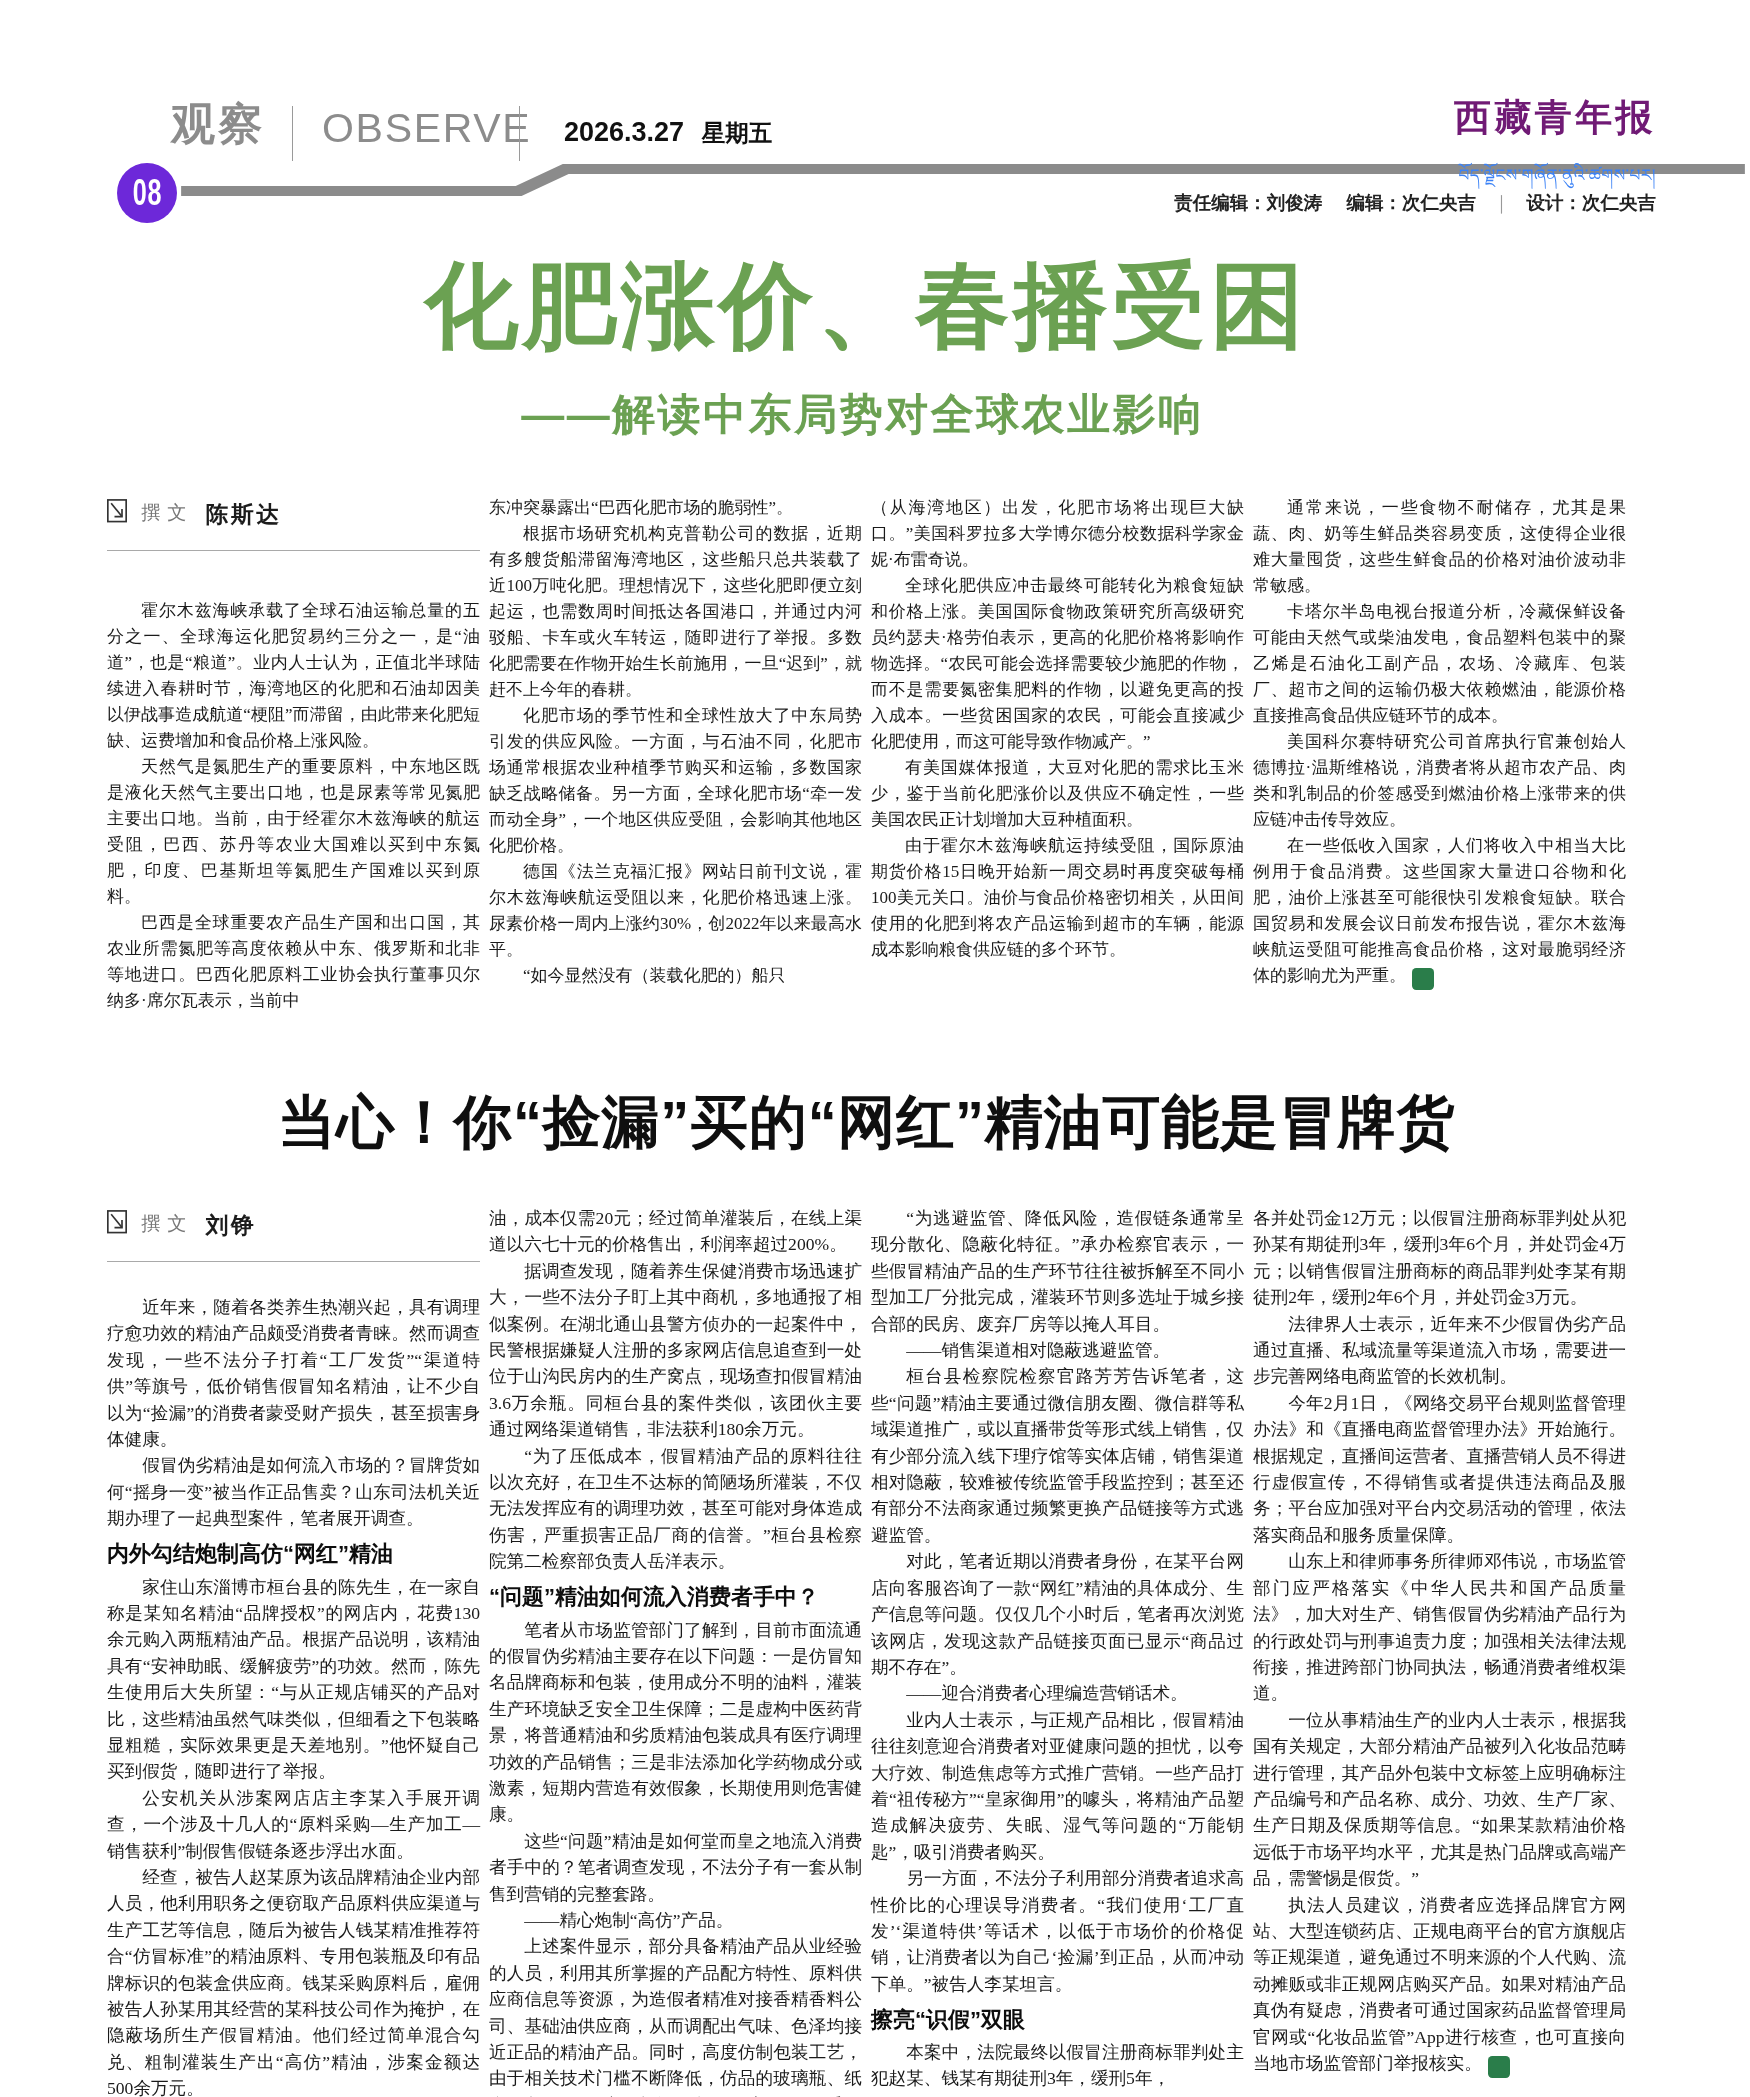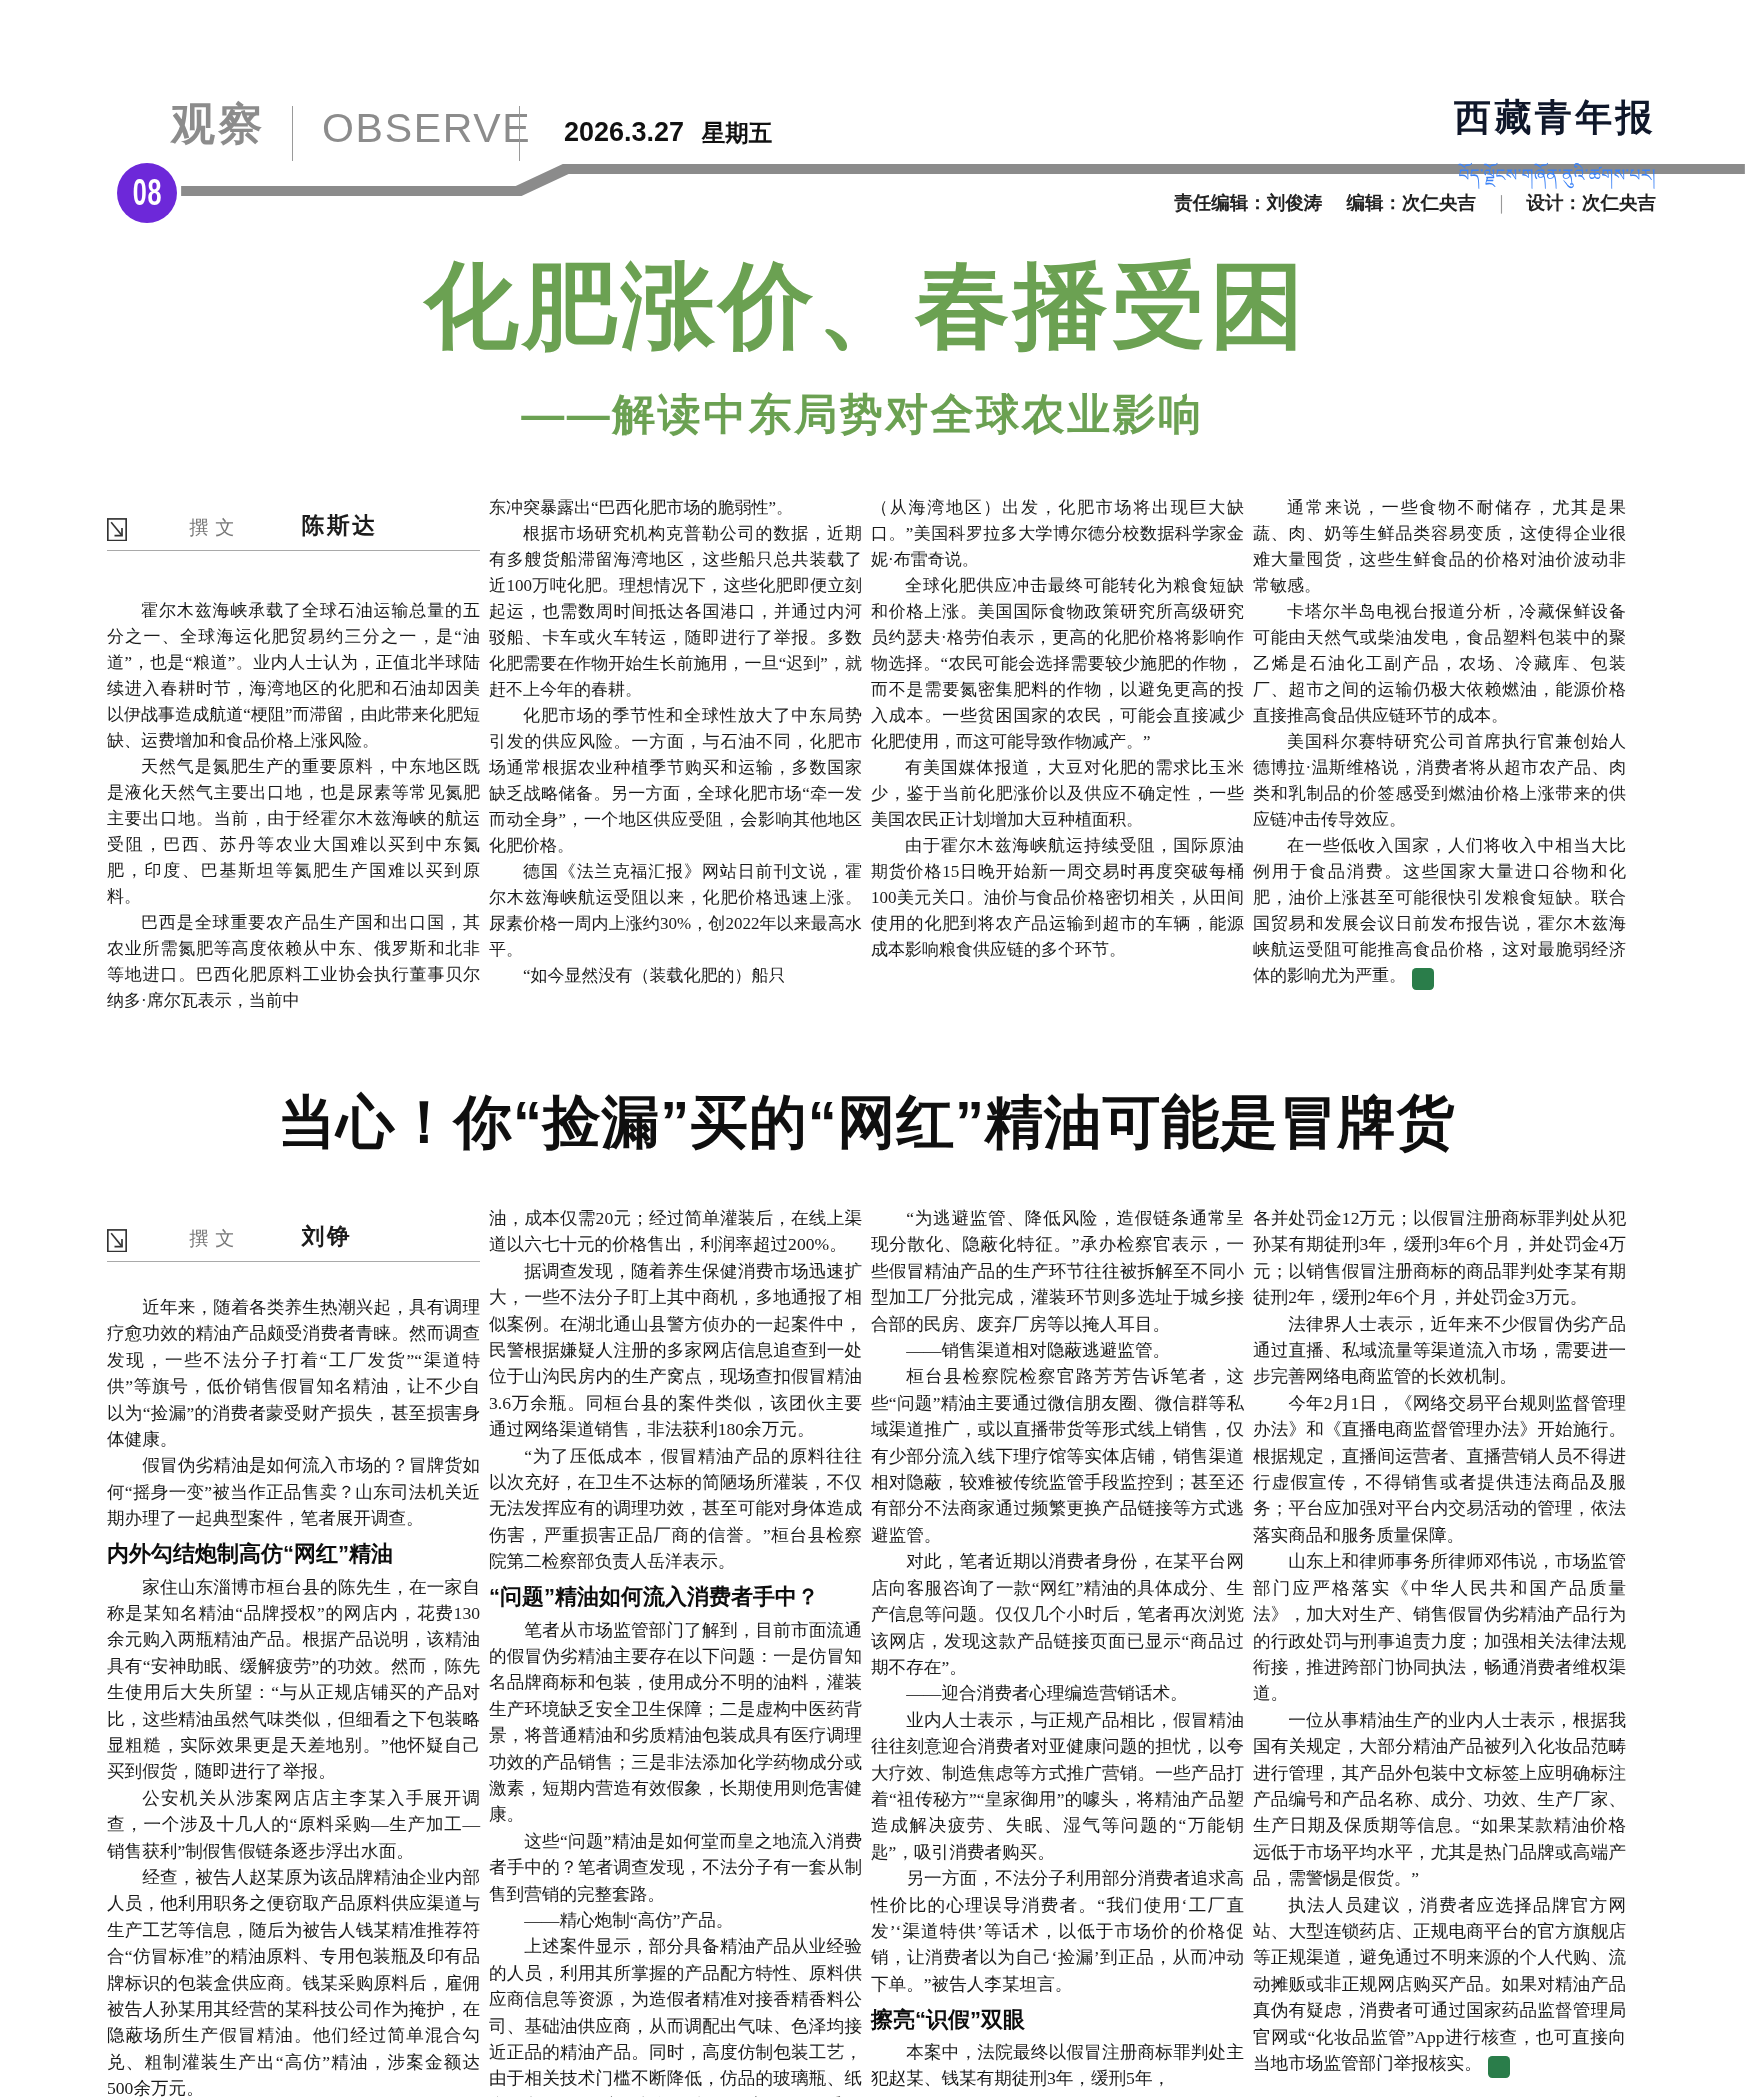--- a/index.html
+++ b/index.html
@@ -17,38 +17,38 @@
   .date-row{left:564px;top:117px;font-family:"Liberation Sans","DejaVu Sans",sans-serif;
     color:#111;white-space:nowrap;}
   .date-num{font-size:27px;font-weight:800;}
   .date-week{font-size:23.5px;font-weight:700;margin-left:17.6px;}
   .band-svg{left:0;top:159px;}
   .page-badge{left:117px;top:163px;width:60px;height:60px;border-radius:50%;background:#6d28d9;
     display:flex;align-items:center;justify-content:center;}
   .page-badge span{color:#fff;font-family:"Liberation Sans","DejaVu Sans",sans-serif;
     font-size:37px;font-weight:800;transform:scaleX(.68);letter-spacing:0.8px;}
   .masthead{right:95px;top:98px;text-align:right;}
-  .masthead-title{font-size:37px;font-weight:700;letter-spacing:3.4px;color:#0f172a;line-height:1.1;}
+  .masthead-title{font-size:37px;font-weight:700;letter-spacing:3.4px;color:#701a75;line-height:1.1;}
   .masthead-tibetan{font-size:17px;color:#3b82f6;margin-top:17px;letter-spacing:0.4px;}
   .credits{right:95px;top:190px;font-family:"Liberation Sans","DejaVu Sans",sans-serif;
     font-size:18.5px;font-weight:700;color:#222;white-space:nowrap;}
   .credits .sep{color:#999;font-weight:400;margin:0 11px;}
   .credits .gap{display:inline-block;width:19.3px;}
   
   .headline1{left:107px;top:257px;width:1519px;text-align:center;
     font-family:"Liberation Sans","DejaVu Sans",sans-serif;font-weight:900;
     color:#6ba152;font-size:94px;line-height:1.05;letter-spacing:4.2px;white-space:nowrap;}
   .subheadline1{left:103px;top:389px;width:1519px;text-align:center;
     font-family:"Liberation Sans","DejaVu Sans",sans-serif;font-weight:800;
     color:#6ba152;font-size:43px;line-height:1.2;letter-spacing:2.5px;white-space:nowrap;}
   .headline2{left:107px;top:1090px;width:1519px;text-align:center;
     font-family:"Liberation Sans","DejaVu Sans",sans-serif;font-weight:900;
     color:#0f0f0f;font-size:58px;line-height:1.1;letter-spacing:0.8px;white-space:nowrap;}
   
-  .byline{display:flex;align-items:flex-end;height:42px;gap:48px;}
+  .byline{display:flex;align-items:flex-start;height:42px;}
   .byline .bl-label{font-family:"Liberation Sans","DejaVu Sans",sans-serif;
     font-size:19.3px;font-weight:300;color:#777;letter-spacing:6.7px;margin-left:14.3px;}
   .byline .bl-name{font-family:"Liberation Sans","DejaVu Sans",sans-serif;
     font-size:22.7px;font-weight:600;color:#1c1c1c;letter-spacing:2.5px;margin-left:12.6px;}
   .byline-rule{width:373px;height:1.3px;background:#a9a9a9;}
   
   .col{width:373px;text-align:justify;}
   .a1 .bp{font-size:17px;line-height:26px;}
   .a2 .bp{font-size:17.6px;line-height:26.4px;}
   .bp{margin:0;color:#1a1a1a;}

